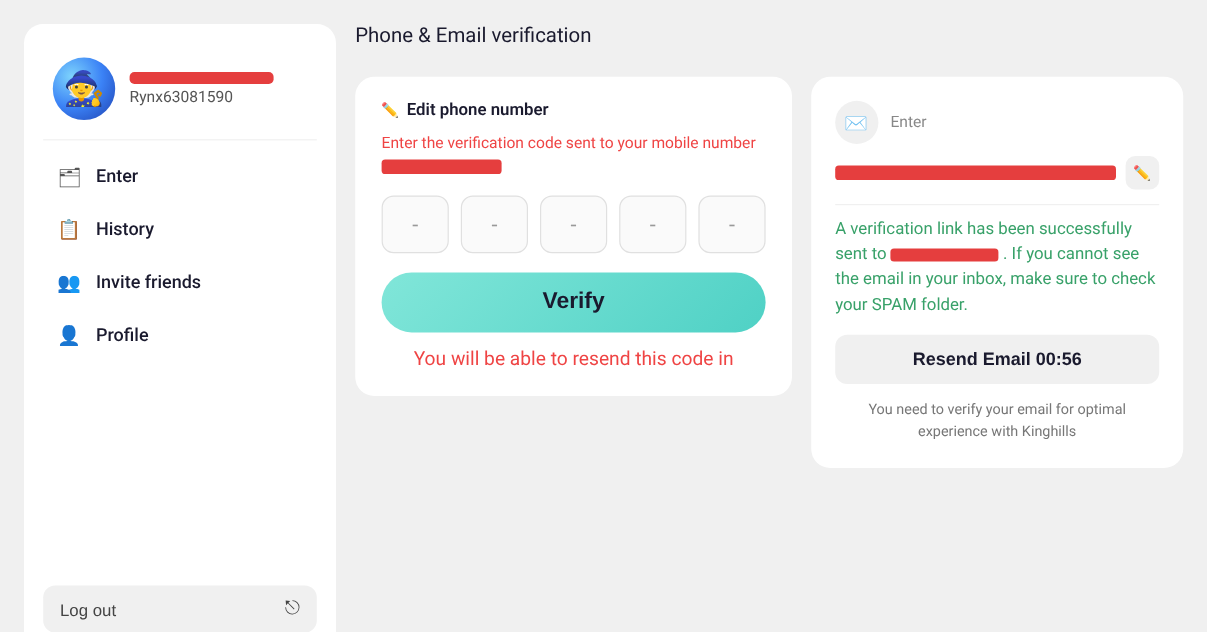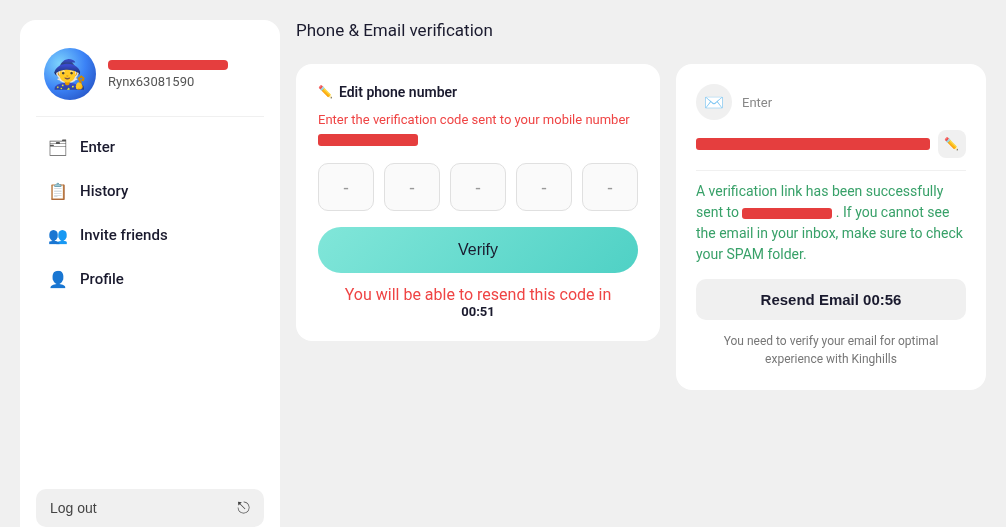--- a/index.html
+++ b/index.html
@@ -177,22 +177,22 @@
       justify-content: center;
       font-size: 18px;
       color: #999;
     }
     .verify-btn {
       width: 100%;
       padding: 14px;
       background: linear-gradient(135deg, #81e6d9, #4fd1c5);
       border: none;
       border-radius: 50px;
-      font-size: 16px;
-      font-weight: 400;
+      font-size: 19px;
+      font-weight: 700;
       color: #1a1a2e;
       cursor: pointer;
       margin-bottom: 12px;
     }
     .resend-text {
       text-align: center;
       font-size: 16px;
       color: #ef4444;
     }
     .resend-timer {
@@ -371,21 +371,20 @@
           </div>
         </div>
 
         <button class="verify-btn">
           <span>Verify</span>
         </button>
 
         <p class="resend-text">
           <span>You will be able to resend this code in</span>
         </p>
-        <span class="resend-timer">00:51</span>
       </div>
 
       <div class="email-card">
         <div class="email-header">
           <div class="email-icon-wrap">
             <span>✉️</span>
           </div>
           <span class="email-label">Enter</span>
         </div>
 

